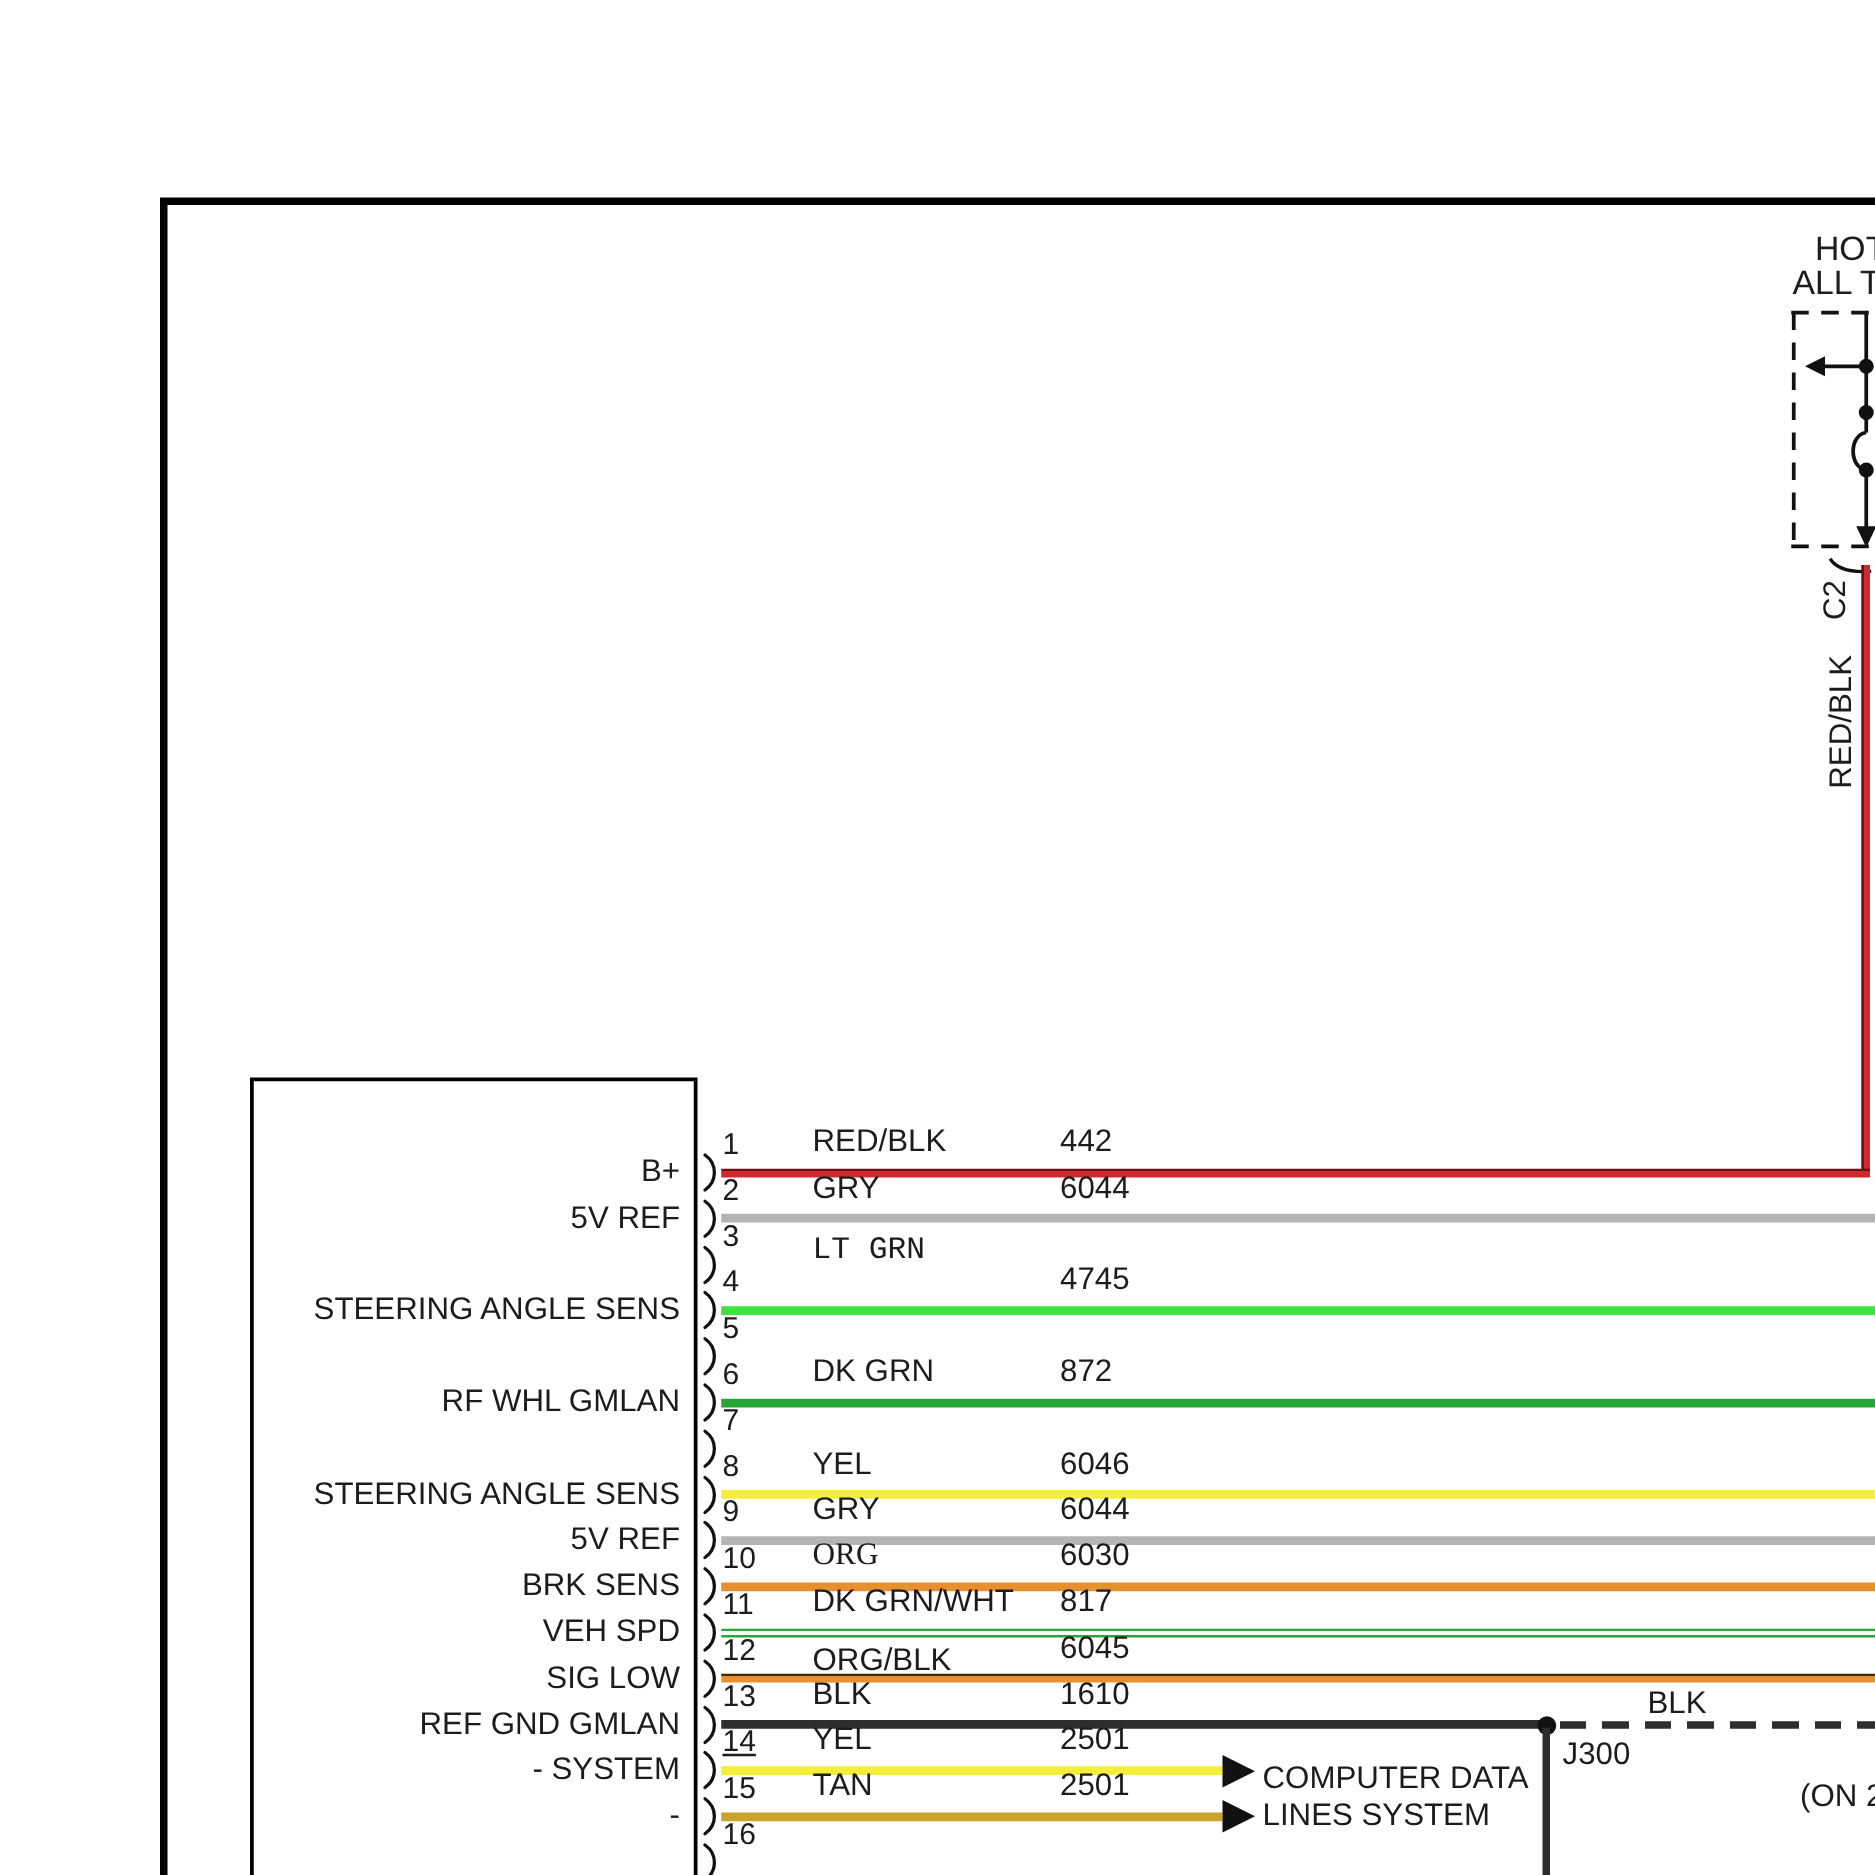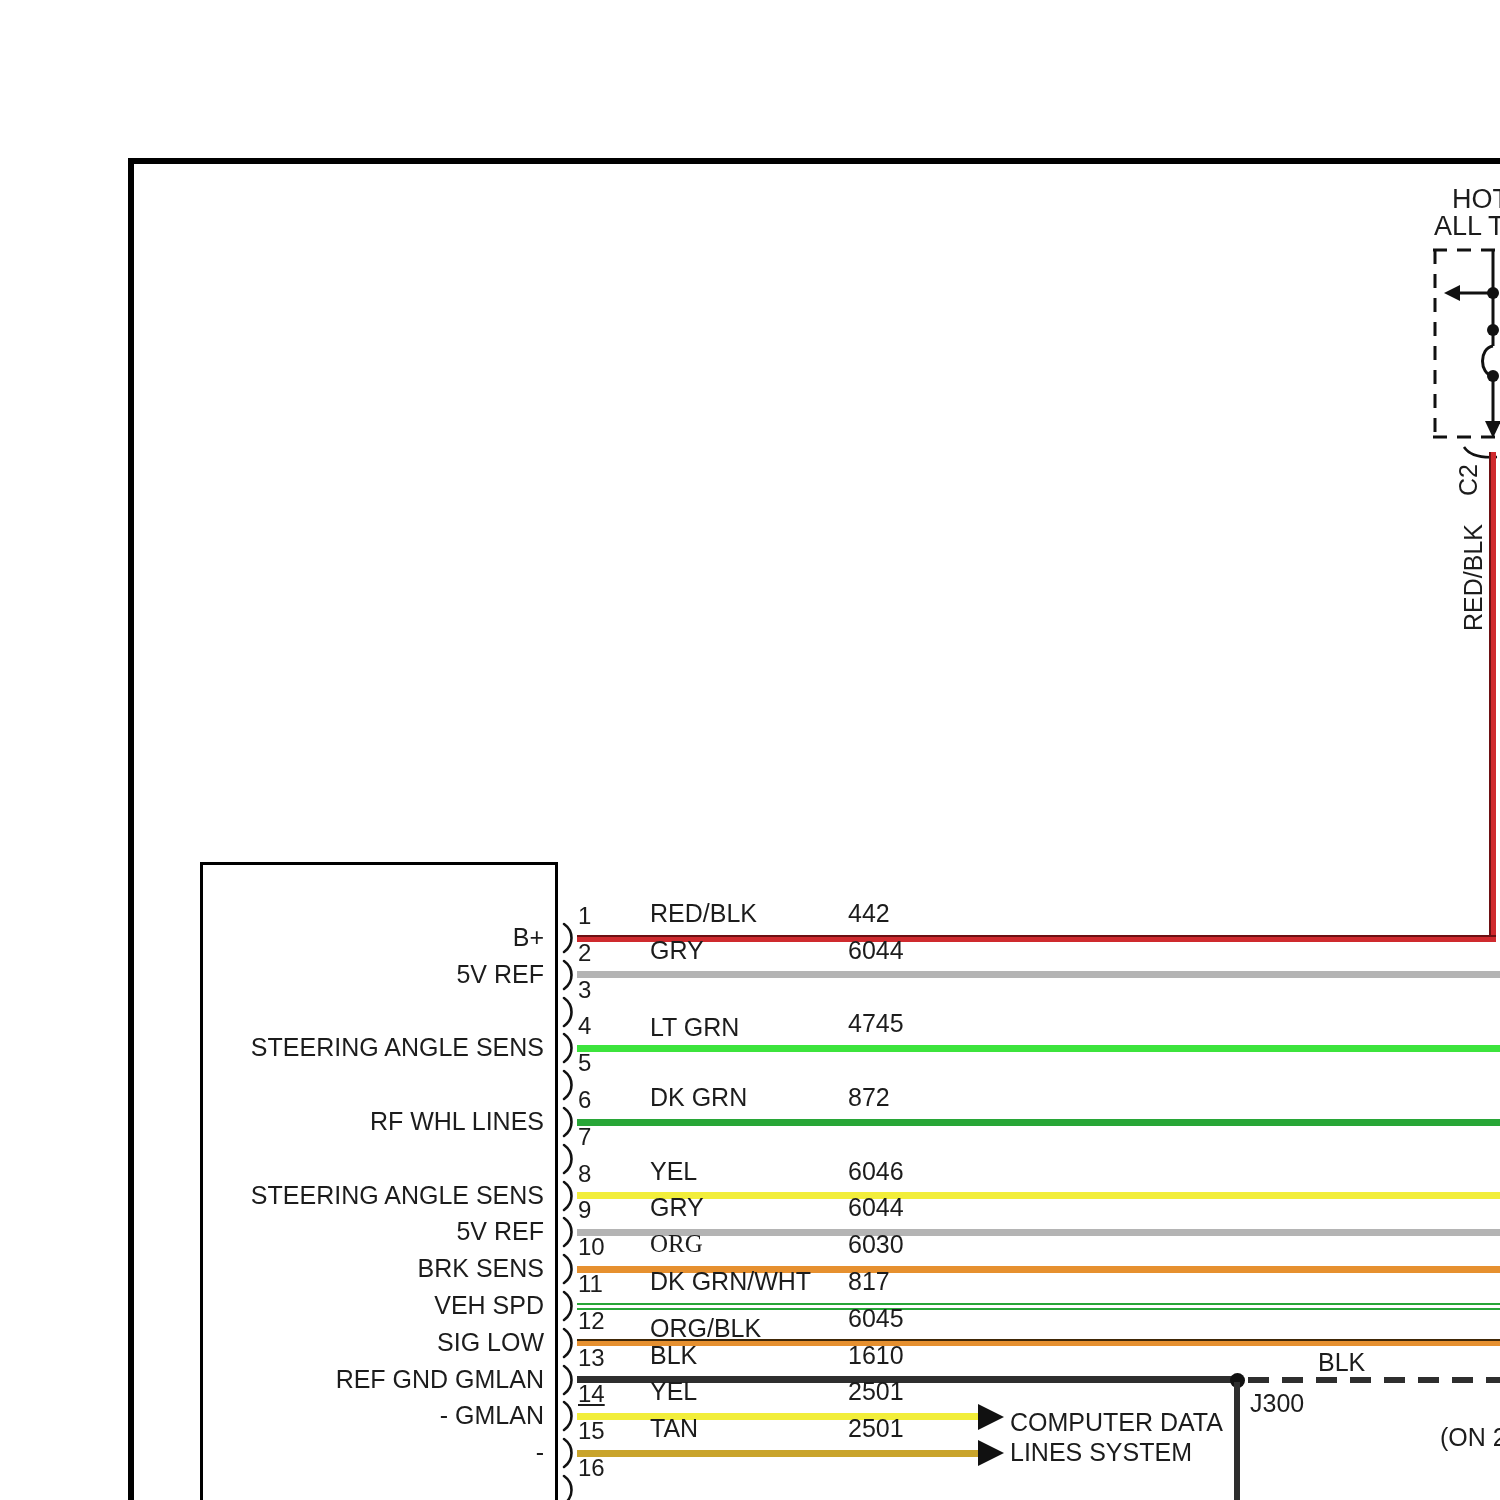--- a/index.html
+++ b/index.html
@@ -78,27 +78,27 @@
       <svg width="20" height="34" viewBox="0 0 20 34" style="left: 558px; top: 994.6px;">
         <path d="M6 3 C16 10 16 24 6 31" stroke="#111" stroke-width="2.6" fill="none" stroke-linecap="round"></path>
       </svg>
       <div class="pin-num" style="left: 578px; top: 976.6px;">3</div>
       <div class="pin-label" style="top: 1033.4px;">STEERING ANGLE SENS</div>
       <svg width="20" height="34" viewBox="0 0 20 34" style="left: 558px; top: 1031.4px;">
         <path d="M6 3 C16 10 16 24 6 31" stroke="#111" stroke-width="2.6" fill="none" stroke-linecap="round"></path>
       </svg>
       <div class="pin-num" style="left: 578px; top: 1013.4px;">4</div>
       <div class="wire" style="left: 577px; top: 1044.9px; width: 933px; background: rgb(60, 228, 60);"></div>
-      <div class="wire-lbl" style="left: 650px; top: 1013px;">LT GRN</div>
+      <div class="wire-lbl" style="left: 650px; top: 986px; font-family: Liberation Mono, monospace;">LT GRN</div>
       <div class="wire-lbl" style="left: 848px; top: 1009.4px;">4745</div>
       <svg width="20" height="34" viewBox="0 0 20 34" style="left: 558px; top: 1068.2px;">
         <path d="M6 3 C16 10 16 24 6 31" stroke="#111" stroke-width="2.6" fill="none" stroke-linecap="round"></path>
       </svg>
       <div class="pin-num" style="left: 578px; top: 1050.2px;">5</div>
-      <div class="pin-label" style="top: 1107px;">RF WHL LINES</div>
+      <div class="pin-label" style="top: 1107px;">RF WHL GMLAN</div>
       <svg width="20" height="34" viewBox="0 0 20 34" style="left: 558px; top: 1105px;">
         <path d="M6 3 C16 10 16 24 6 31" stroke="#111" stroke-width="2.6" fill="none" stroke-linecap="round"></path>
       </svg>
       <div class="pin-num" style="left: 578px; top: 1087px;">6</div>
       <div class="wire" style="left: 577px; top: 1118.5px; width: 933px; background: rgb(40, 166, 55);"></div>
       <div class="wire-lbl" style="left: 650px; top: 1083px;">DK GRN</div>
       <div class="wire-lbl" style="left: 848px; top: 1083px;">872</div>
       <svg width="20" height="34" viewBox="0 0 20 34" style="left: 558px; top: 1141.8px;">
         <path d="M6 3 C16 10 16 24 6 31" stroke="#111" stroke-width="2.6" fill="none" stroke-linecap="round"></path>
       </svg>
@@ -144,21 +144,21 @@
       <div class="wire-lbl" style="left: 650px; top: 1314px;">ORG/BLK</div>
       <div class="wire-lbl" style="left: 848px; top: 1303.8px;">6045</div>
       <div class="pin-label" style="top: 1364.6px;">REF GND GMLAN</div>
       <svg width="20" height="34" viewBox="0 0 20 34" style="left: 558px; top: 1362.6px;">
         <path d="M6 3 C16 10 16 24 6 31" stroke="#111" stroke-width="2.6" fill="none" stroke-linecap="round"></path>
       </svg>
       <div class="pin-num" style="left: 578px; top: 1344.6px;">13</div>
       <div class="wire" style="left: 577px; top: 1376.1px; width: 660px; background: rgb(46, 46, 46);"></div>
       <div class="wire-lbl" style="left: 650px; top: 1340.6px;">BLK</div>
       <div class="wire-lbl" style="left: 848px; top: 1340.6px;">1610</div>
-      <div class="pin-label" style="top: 1401.4px;">- GMLAN</div>
+      <div class="pin-label" style="top: 1401.4px;">- SYSTEM</div>
       <svg width="20" height="34" viewBox="0 0 20 34" style="left: 558px; top: 1399.4px;">
         <path d="M6 3 C16 10 16 24 6 31" stroke="#111" stroke-width="2.6" fill="none" stroke-linecap="round"></path>
       </svg>
       <div class="pin-num" style="left: 578px; top: 1381.4px; text-decoration: underline;">14</div>
       <div class="wire" style="left: 577px; top: 1412.9px; width: 401px; background: rgb(242, 238, 58);"></div>
       <div class="wire-lbl" style="left: 650px; top: 1377.4px;">YEL</div>
       <div class="wire-lbl" style="left: 848px; top: 1377.4px;">2501</div>
       <div class="pin-label" style="top: 1438.2px;">-</div>
       <svg width="20" height="34" viewBox="0 0 20 34" style="left: 558px; top: 1436.2px;">
         <path d="M6 3 C16 10 16 24 6 31" stroke="#111" stroke-width="2.6" fill="none" stroke-linecap="round"></path>

